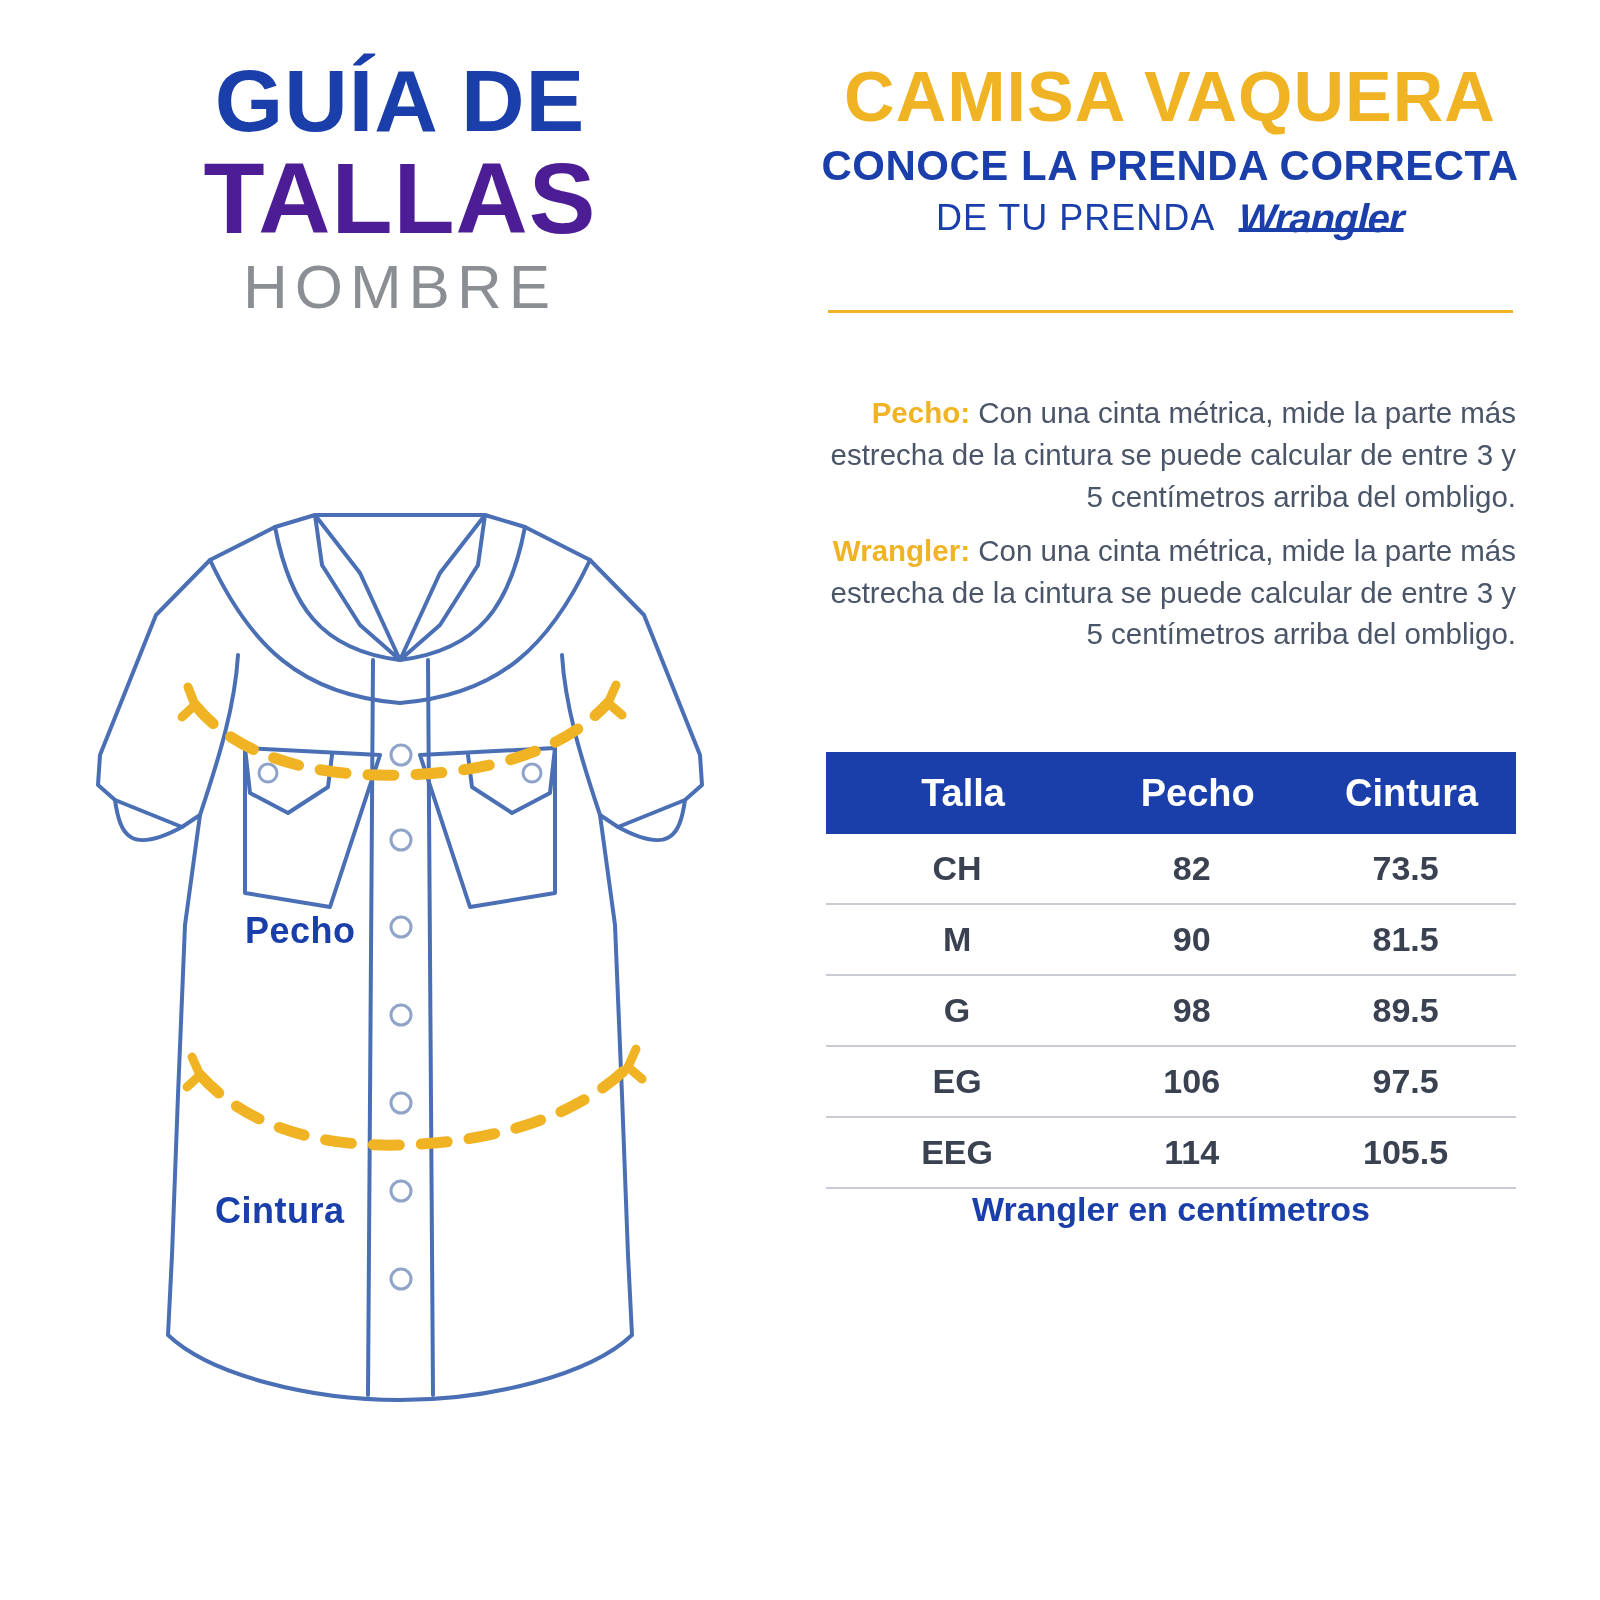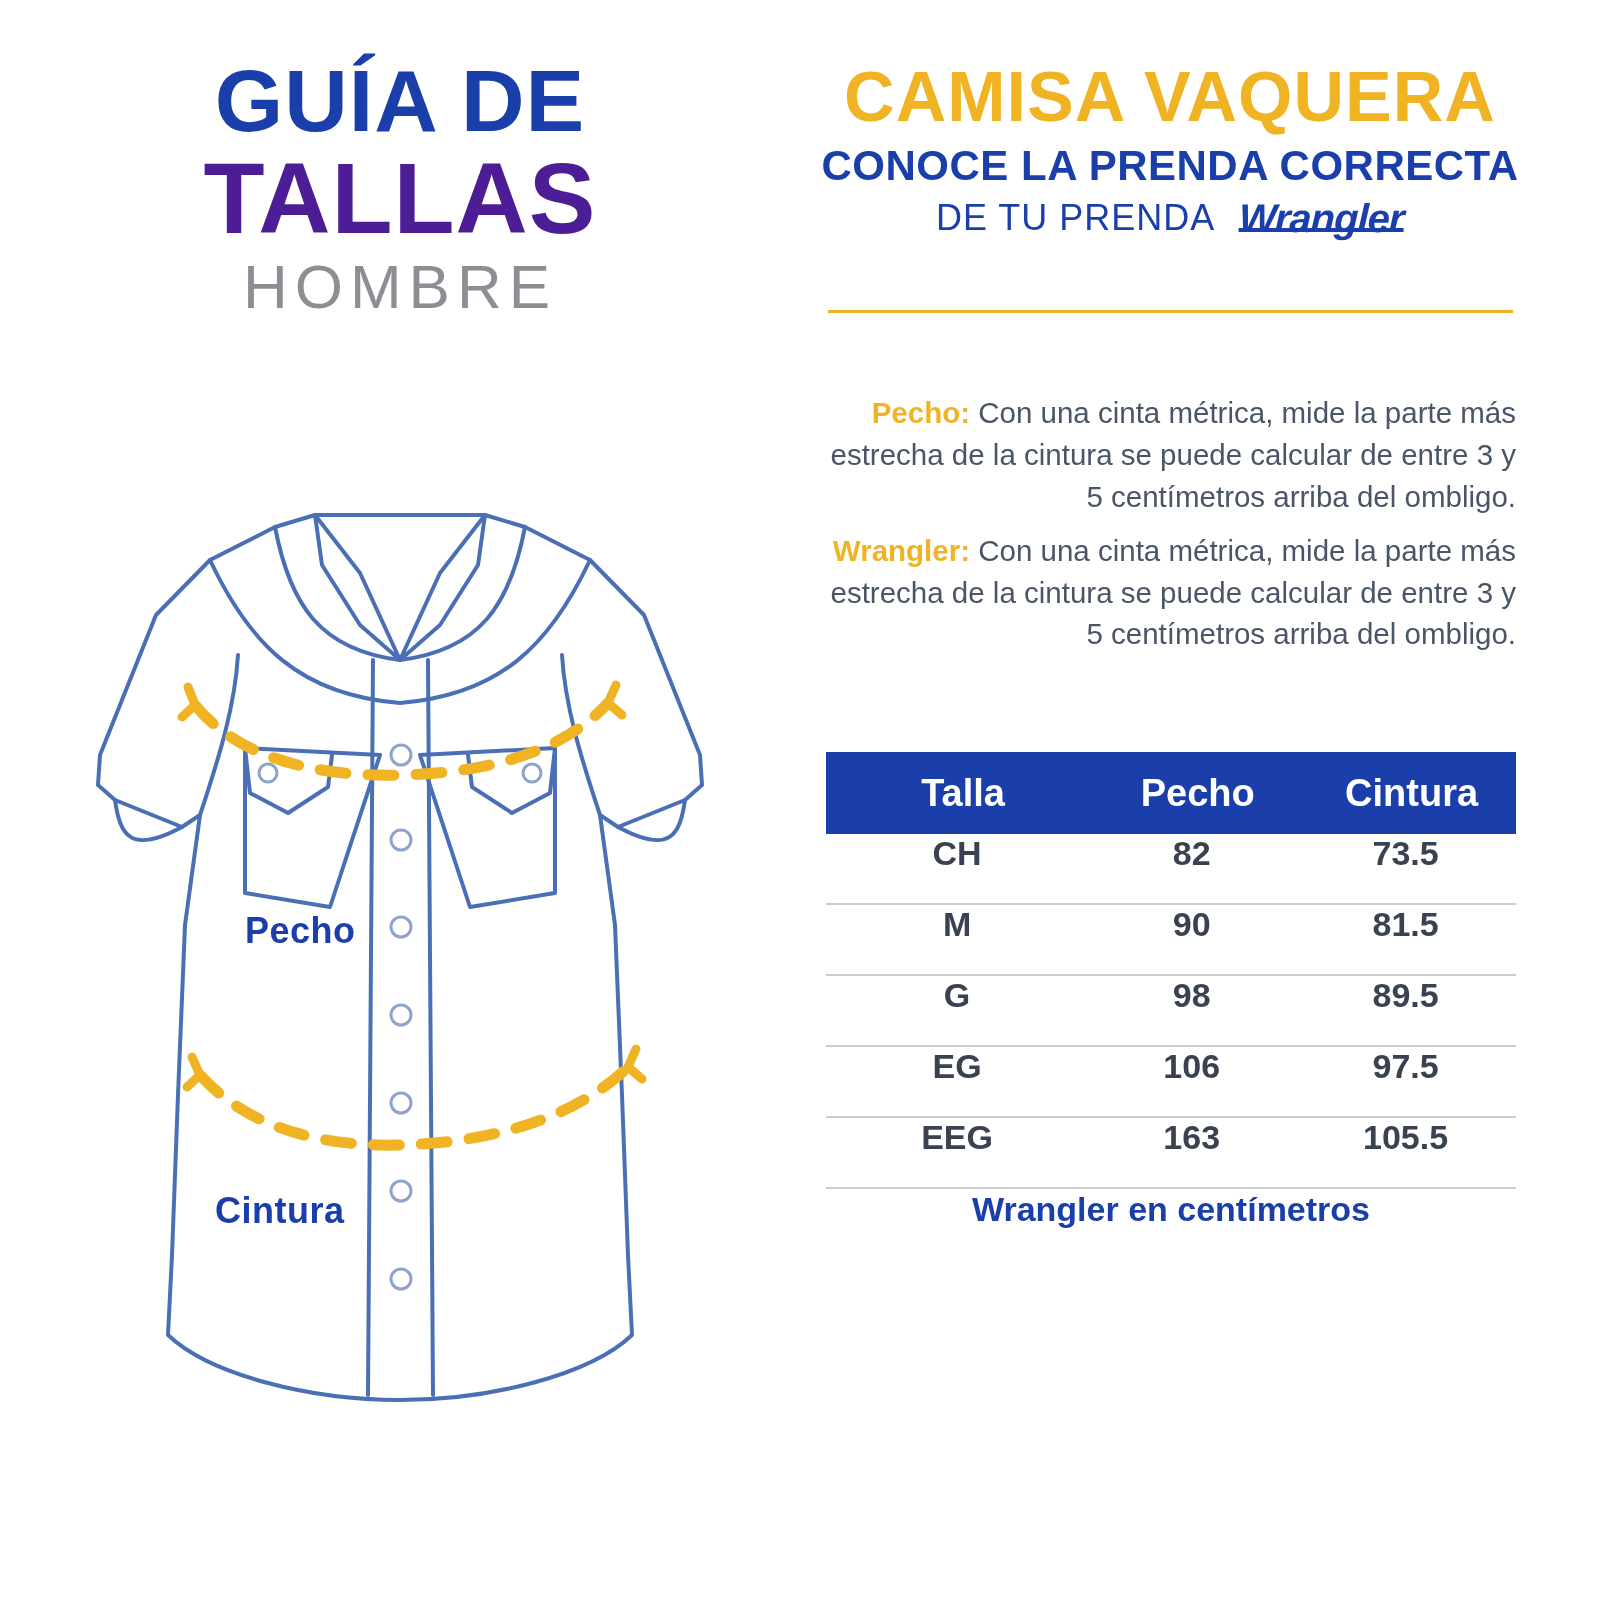--- a/index.html
+++ b/index.html
@@ -162,21 +162,21 @@
     font-weight: bold;
     height: 82px;
     align-items: center;
   }
   .t-head .c { text-align: center; padding-left: 12px; }
   .c1 { width: 38%; }
   .c2 { width: 30%; }
   .c3 { width: 32%; }
   .t-row {
     display: flex;
-    align-items: flex-start;
+    align-items: center;
     height: 71px;
     border-bottom: 2px solid #c9ccd2;
     color: #3a4252;
     font-size: 34px;
     font-weight: bold;
   }
   .t-row .c { text-align: center; }
   .t-row:last-child { border-bottom: 2px solid #c9ccd2; }
 
   .t-note {
@@ -310,20 +310,20 @@
         <div class="c c2">98</div>
         <div class="c c3">89.5</div>
       </div>
       <div class="t-row">
         <div class="c c1">EG</div>
         <div class="c c2">106</div>
         <div class="c c3">97.5</div>
       </div>
       <div class="t-row">
         <div class="c c1">EEG</div>
-        <div class="c c2">163</div>
+        <div class="c c2">114</div>
         <div class="c c3">105.5</div>
       </div>
     </div>
 
     <div class="t-note">Wrangler en centímetros</div>
   </div>
 </div>
 
 </body></html>

